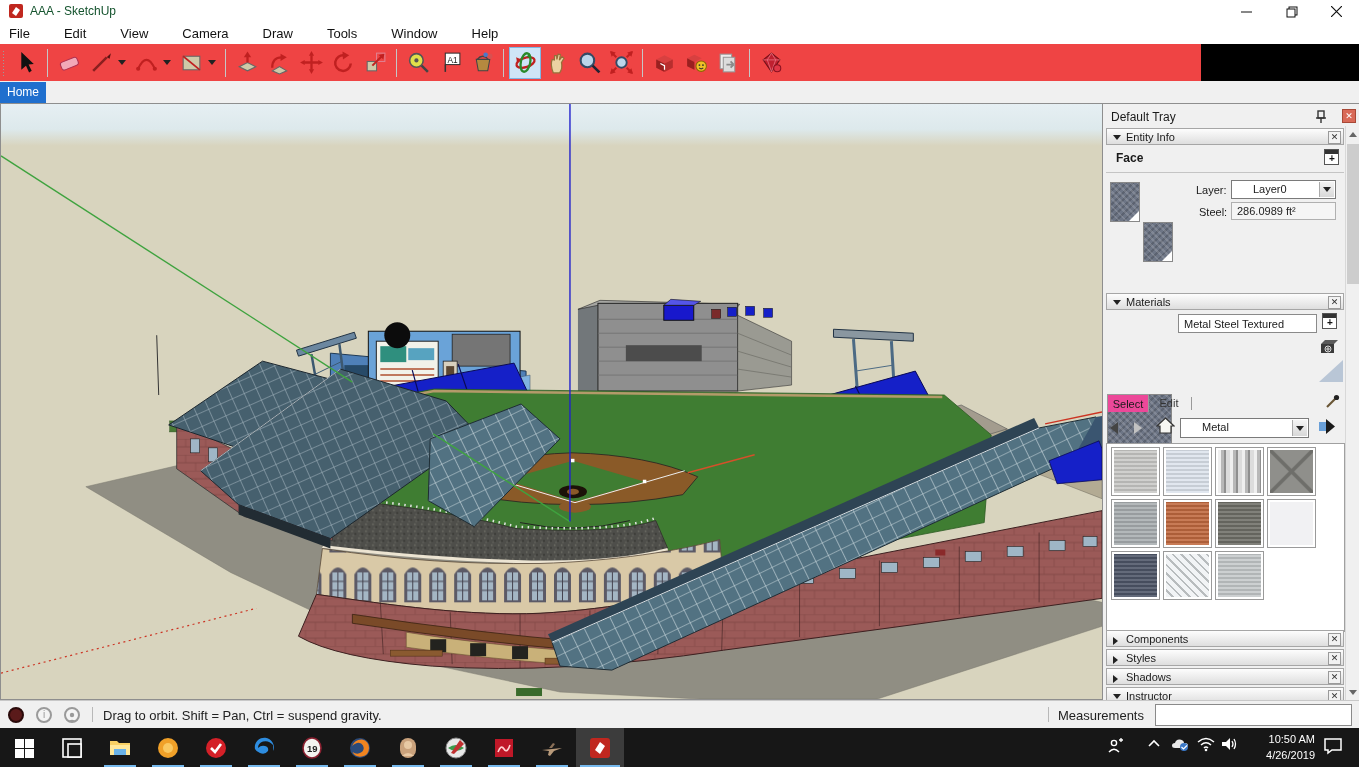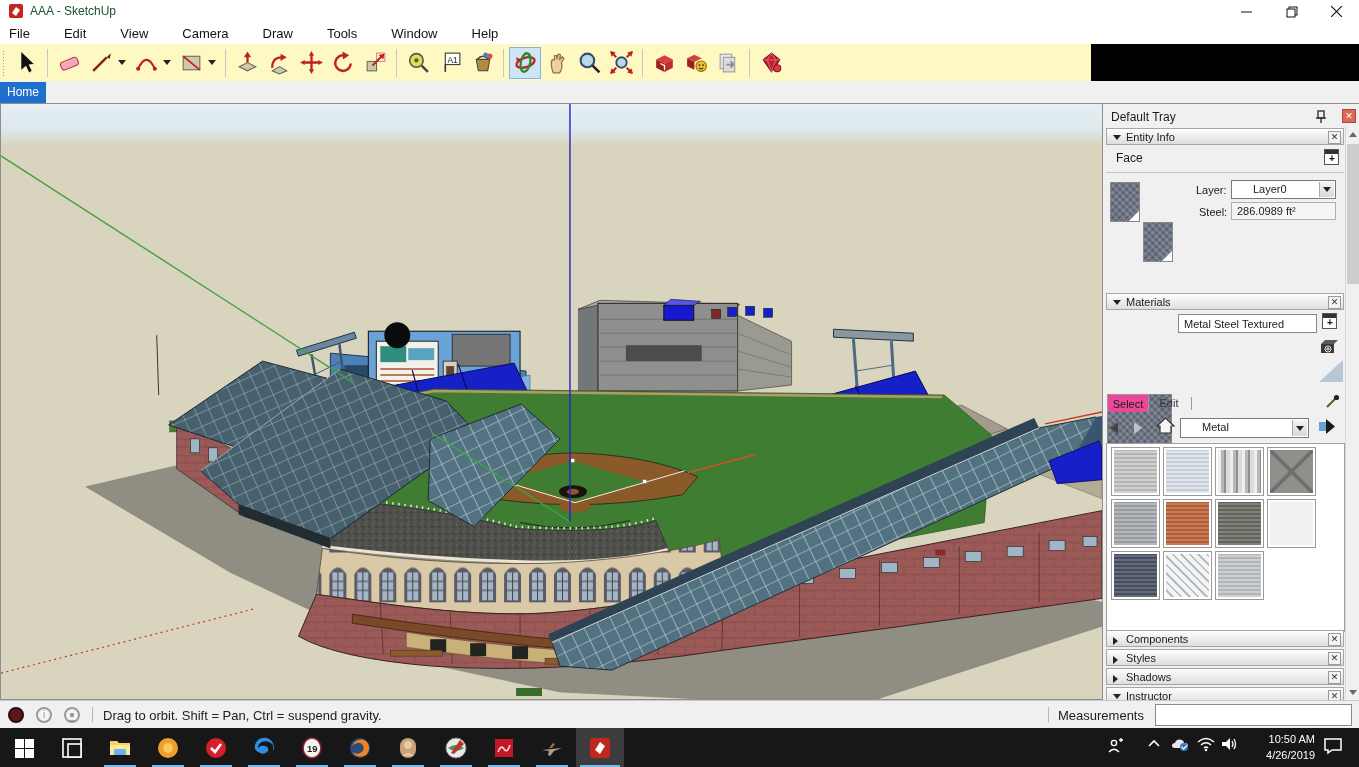--- a/index.html
+++ b/index.html
@@ -7,21 +7,21 @@
     font-family:"Liberation Sans", sans-serif; }
   
   #titlebar { position:absolute; left:0; top:0; width:1359px; height:23px; background:#fff; }
   #titlebar .app-icon { position:absolute; left:8px; top:3px; width:16px; height:16px; }
   #titlebar .title { position:absolute; left:30px; top:4px; font-size:12px; color:#14532d; }
   .wctl { position:absolute; top:0; width:45px; height:23px; display:flex; align-items:center; justify-content:center; }
   
   #menubar { position:absolute; left:0; top:23px; width:1359px; height:21px; background:#fff; display:flex; align-items:center;gap:16px; }
   #menubar span { font-size:13px; color:#111; padding:2px 9px; }
   
-  #toolbar { position:absolute; left:0; top:44px; width:1091px; height:37px; background:#fef9c3; display:flex; align-items:center; }
+  #toolbar { position:absolute; left:0; top:44px; width:1201px; height:37px; background:#ef4444; display:flex; align-items:center; }
   .grip { width:4px; height:26px; margin:0 4px 0 2px;
      background-image:radial-gradient(#9a9a9a 1px, transparent 1px); background-size:3px 3px; }
   .tsep { width:1px; height:28px; background:#c6c6c6; margin:0 5px; }
   .tbtn { width:32px; height:32px; display:flex; align-items:center; justify-content:center; border:1px solid transparent; }
   .tbtn.active { background:#cfe5f7; border:1px solid #7fb6e4; }
   .tbtn svg { width:25px; height:25px; }
   .caret { width:0; height:0; border-left:4px solid transparent; border-right:4px solid transparent;
      border-top:5px solid #222; margin:0 4px 0 1px; }
   
   #tabstrip { position:absolute; left:0; top:81px; width:1359px; height:22px; background:#f0f0f0; }
@@ -500,21 +500,21 @@
       </svg>
     <div class="redx" style="right:3px; top:3px">✕</div>
   </div>
 
   <div class="sechdr" style="top:24px">
     <i class="tri down"></i>
     <span class="lbl">Entity Info</span>
     <div class="greyx">✕</div>
   </div>
   <div>
-    <span class="field-lbl" style="left:13px; top:47px; font-weight:normal; font-size:12px">Face</span>
+    <span class="field-lbl" style="left:13px; top:47px; font-weight:bold; font-size:12px">Face</span>
     <div class="winicon" style="left:221px; top:45px"></div>
     <div style="position:absolute; left:3px; top:68px; width:238px; height:1px; background:#c4c4c4"></div>
     <div class="texswatch" style="left:7px; top:78px; width:30px; height:40px"></div>
     <div class="texswatch" style="left:40px; top:78px; width:30px; height:40px"></div>
     <span class="field-lbl" style="left:93px; top:80px">Layer:</span>
     <div class="ddown" style="left:128px; top:76px; width:105px; height:19px">
       <span class="val">Layer0</span>
       <div class="ddbtn">
           <i></i>
         </div>

